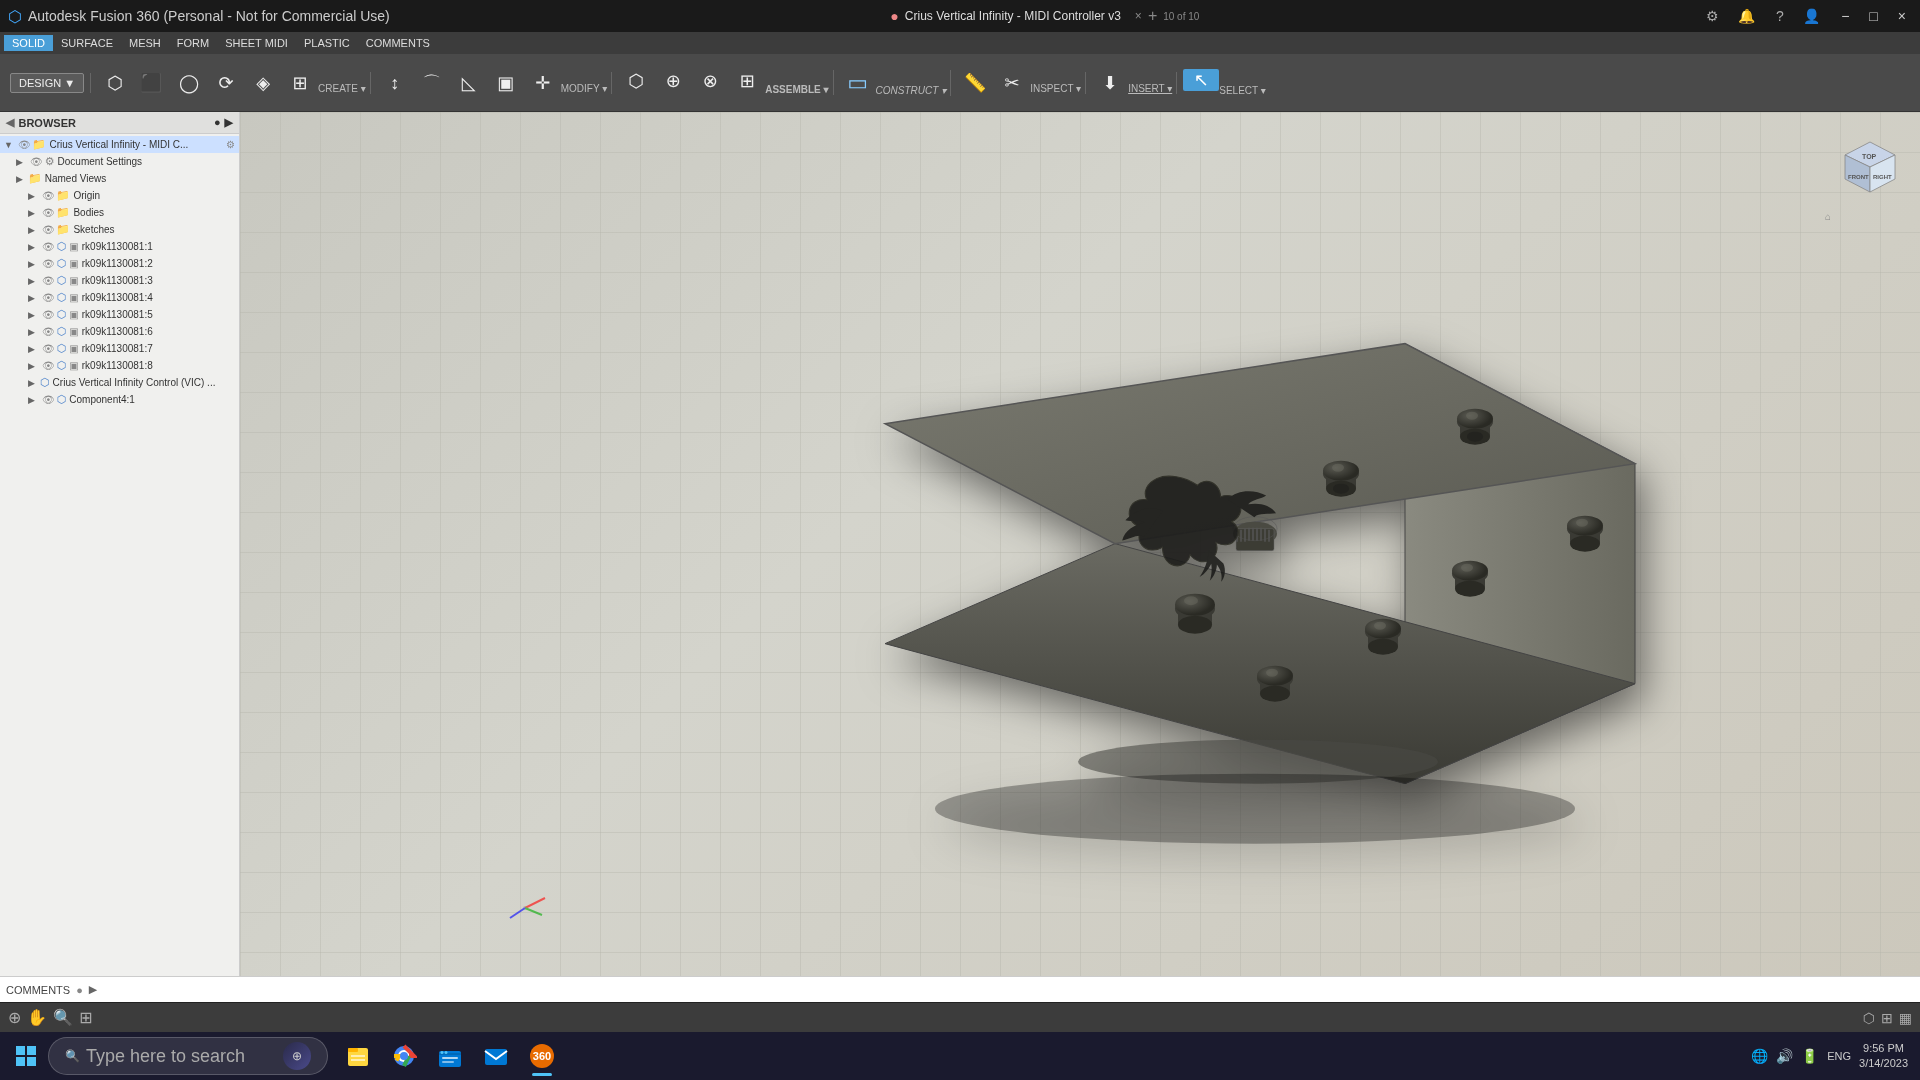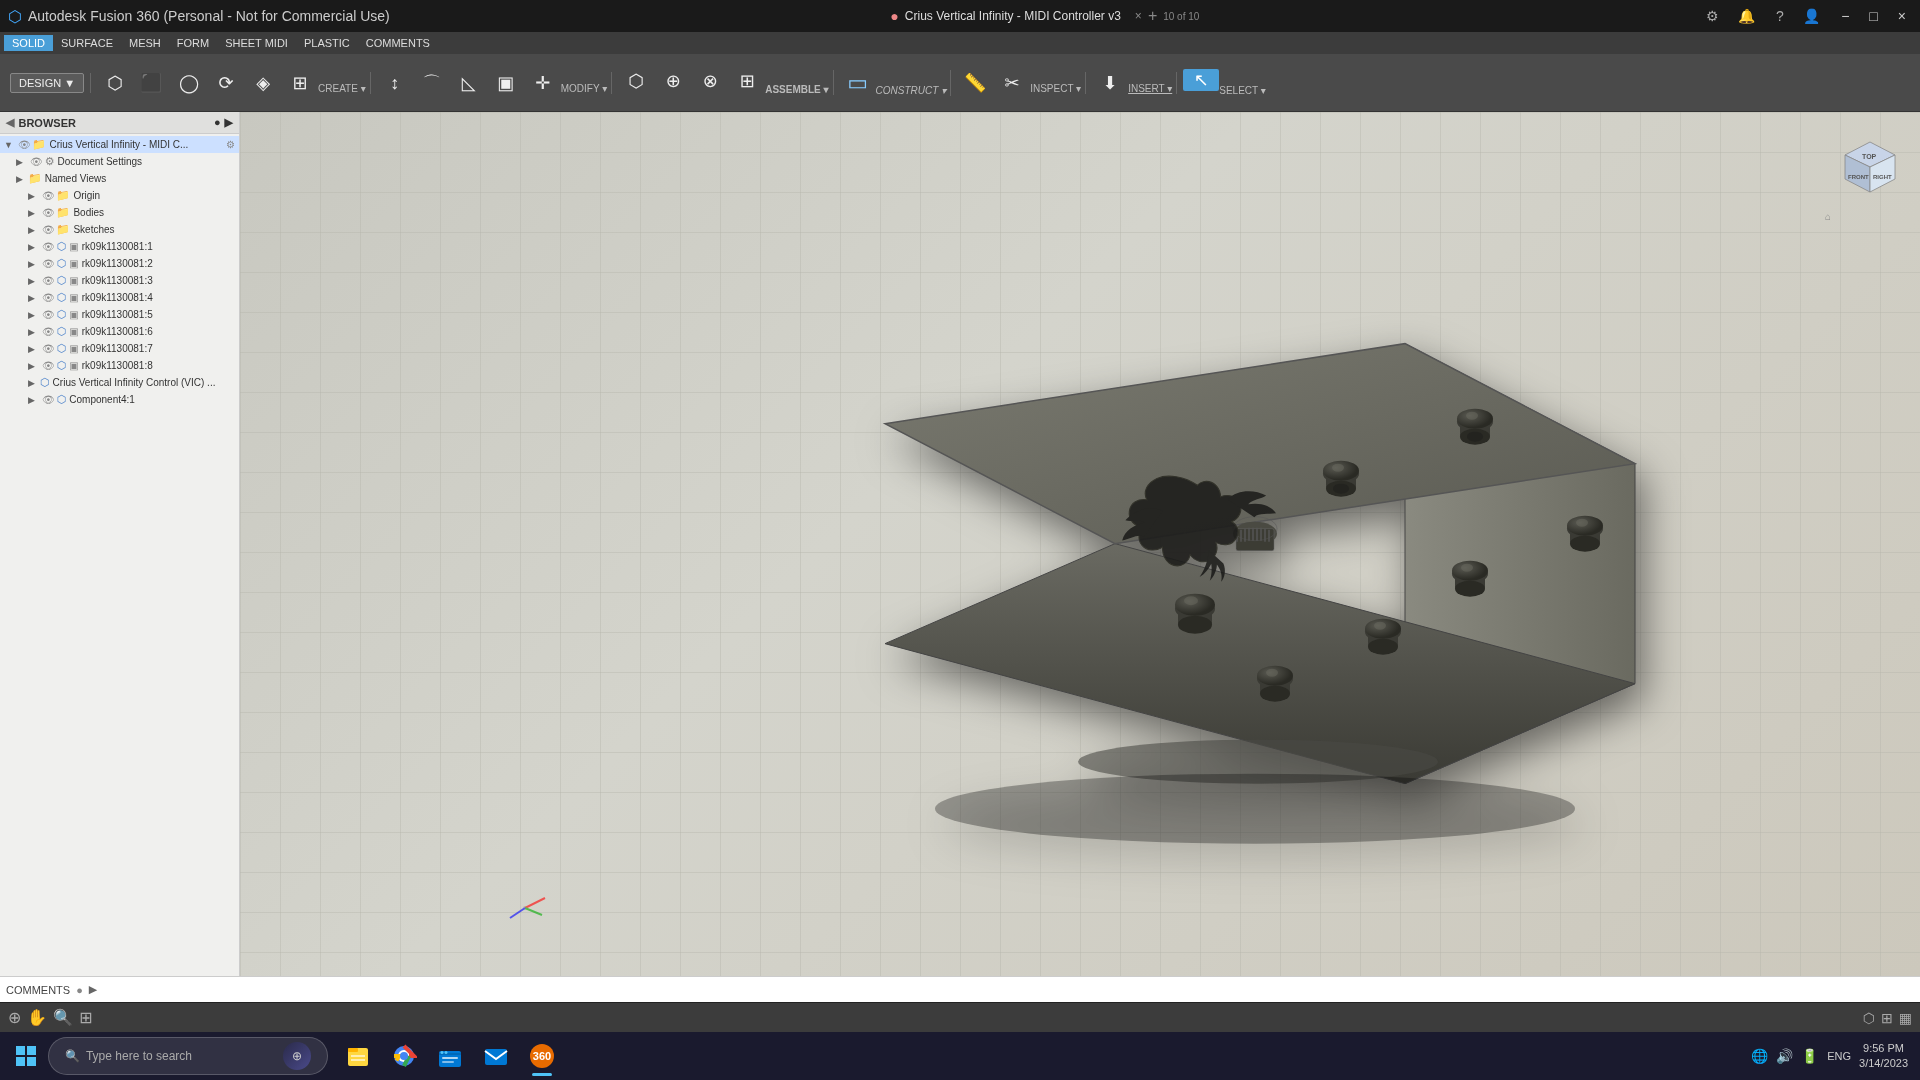--- a/index.html
+++ b/index.html
@@ -583,21 +583,21 @@
     <svg width="24" height="24" viewBox="0 0 24 24">
       <rect x="2" y="2" width="9" height="9" fill="#4fc3f7"></rect>
       <rect x="13" y="2" width="9" height="9" fill="#4fc3f7"></rect>
       <rect x="2" y="13" width="9" height="9" fill="#4fc3f7"></rect>
       <rect x="13" y="13" width="9" height="9" fill="#4fc3f7"></rect>
     </svg>
   </div>
 
   <div class="taskbar-search">
     <span style="color:#aaa;">🔍</span>
-    <span style="color:#aaa;font-size:12px;">Type here to search</span>
+    <span style="color:#aaa;font-size:18px;">Type here to search</span>
     <span style="margin-left:auto;width:28px;height:28px;border-radius:50%;background:linear-gradient(135deg,#2a2a4a,#4a4a8a);display:flex;align-items:center;justify-content:center;font-size:12px;">⊕</span>
   </div>
 
   <div class="taskbar-apps">
     <div class="taskbar-app">
       <svg width="26" height="26" viewBox="0 0 26 26">
         <rect x="3" y="5" width="20" height="18" rx="2" fill="#ffd740"></rect>
         <rect x="3" y="5" width="10" height="4" rx="1" fill="#ffb300"></rect>
         <rect x="6" y="12" width="14" height="2" fill="white" opacity="0.6"></rect>
         <rect x="6" y="16" width="14" height="2" fill="white" opacity="0.6"></rect>

